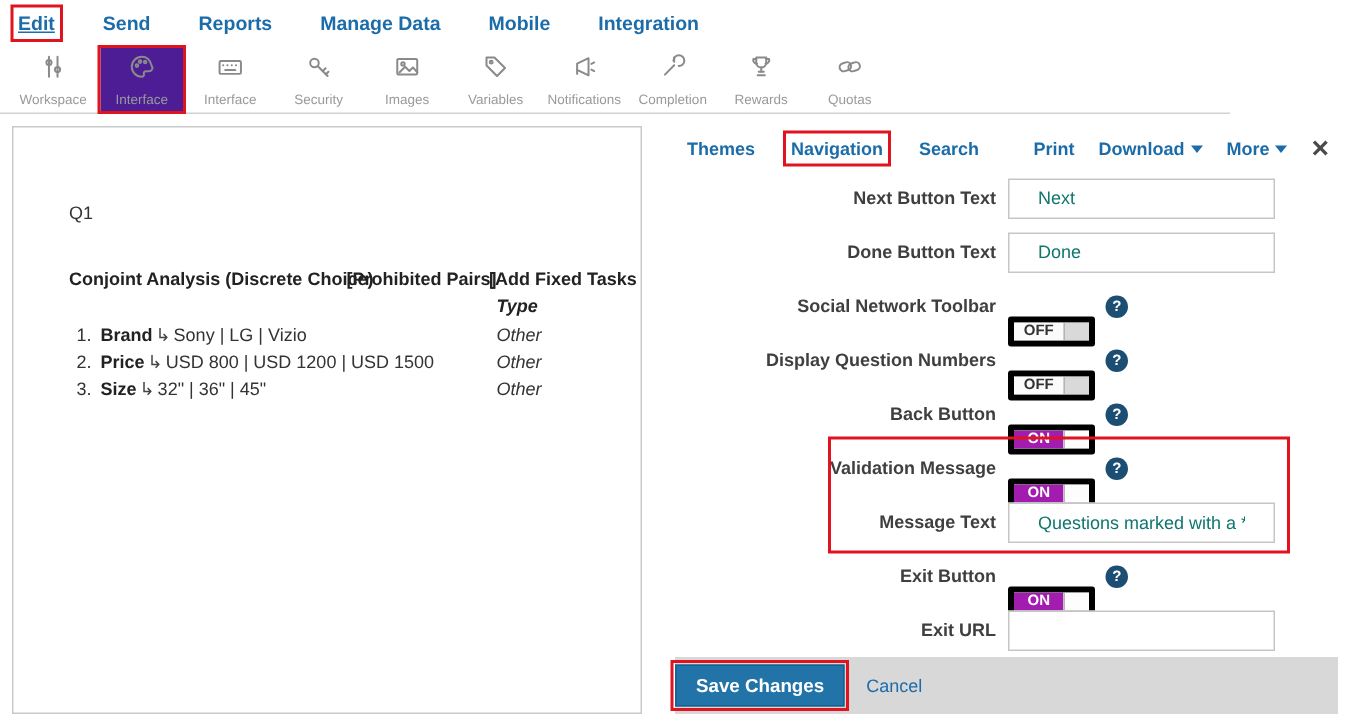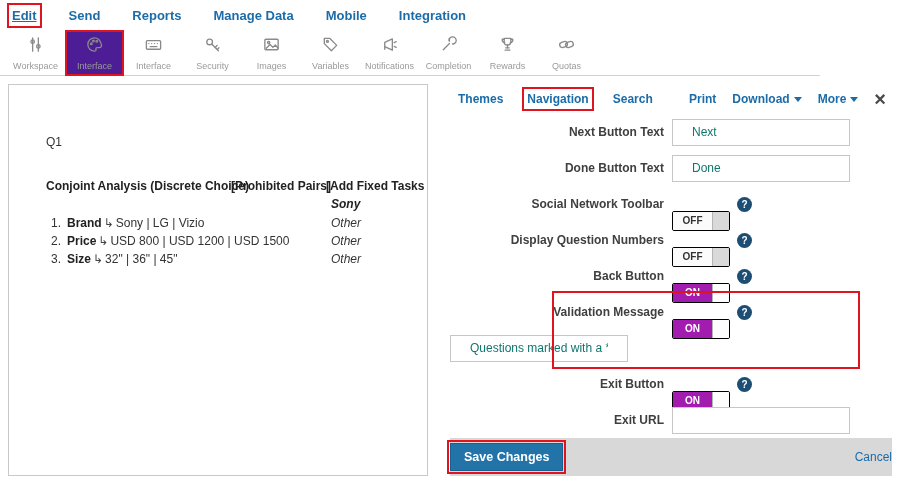--- a/index.html
+++ b/index.html
@@ -52,36 +52,36 @@
     border-right:4px solid transparent; border-top:5px solid #1b6ca8; margin-left:4px; }
   .close-x { font-size:20px; font-weight:bold; color:#4a4a4a; cursor:pointer; line-height:1; }
 
   .pform { position:relative; }
   .frow { display:flex; align-items:center; height:36px; }
   .flabel { width:222px; text-align:right; font-weight:bold; font-size:12px; color:#3f3f3f;
     padding-right:8px; white-space:nowrap; }
   .fctrl { display:flex; align-items:center; gap:7px; }
   .tinput { width:178px; height:27px; border:1px solid #c6c6c6; font-size:12px; padding:0 19px;
     color:#0f766e; font-family:"Liberation Sans", sans-serif; background:#fff; }
-  .toggle { width:58px; height:20px; border:1px solid #000000; border-radius:2px; display:flex;
+  .toggle { width:58px; height:20px; border:4px solid #000000; border-radius:2px; display:flex;
     overflow:hidden; cursor:pointer; font-size:10px; font-weight:bold;margin-top:33px; }
   .toggle-label { flex:1; display:flex; align-items:center; justify-content:center; }
   .toggle-knob { width:17px; }
   .toggle.on .toggle-label { background:#a21caf; color:#fff; }
   .toggle.on .toggle-knob { background:#fdfdfd; border-left:1px solid #b5b5b5; }
   .toggle.off .toggle-label { background:#fbfbfb; color:#333; }
   .toggle.off .toggle-knob { background:#d9d9d9; border-left:1px solid #b5b5b5; }
   .help { width:15px; height:15px; border-radius:50%; background:#1c4e74; color:#fff;
     font-size:10px; font-weight:bold; display:flex; align-items:center; justify-content:center; cursor:pointer; }
 
   .highlight-box { position:absolute; left:102px; top:207px; width:308px; height:78px;
     border:2px solid #e0141e; pointer-events:none; }
 
   .pfooter { position:absolute; left:0; right:0; bottom:0; height:38px; background:#d8d8d8;
-    display:flex; align-items:center; justify-content:space-between; gap:14px; }
+    display:flex; align-items:center; justify-content:flex-start; gap:14px; }
   .save-btn { background:#2273a8; color:#fff; font-weight:bold; font-size:12.5px;
     padding:6px 13px; border:1px solid #17618f; cursor:pointer; outline:2px solid #e0141e;
     outline-offset:1px; font-family:"Liberation Sans", sans-serif; }
   .cancel-link { font-size:12px; color:#1b6ca8; cursor:pointer; }
 </style>
 </head>
 <body>
 
 <div class="app">
 
@@ -205,21 +205,21 @@
     </div>
   </div>
 
   <div class="preview">
     <div class="q-id">Q1</div>
     <div class="q-title-row">
       <span class="q-title">Conjoint Analysis (Discrete Choice)</span>
       <span class="q-link-0">[Prohibited Pairs]</span>
       <span class="q-link-1">[Add Fixed Tasks</span>
     </div>
-    <div class="type-header">Sony</div>
+    <div class="type-header">Type</div>
 
     <div class="attr-row r0">
       <span class="attr-num">1.</span>
       <span class="attr-main"><span class="attr-name">Brand</span><span class="attr-arrow">↳</span><span class="attr-levels">Sony  |  LG  |  Vizio</span></span>
       <span class="attr-type">Other</span>
     </div>
     <div class="attr-row r1">
       <span class="attr-num">2.</span>
       <span class="attr-main"><span class="attr-name">Price</span><span class="attr-arrow">↳</span><span class="attr-levels">USD 800  |  USD 1200  |  USD 1500</span></span>
       <span class="attr-type">Other</span>
@@ -297,20 +297,21 @@
         <label class="flabel">Validation Message</label>
         <div class="fctrl">
           <div class="toggle on">
               <span class="toggle-label">ON</span>
               <span class="toggle-knob"></span>
             </div>
           <span class="help">?</span>
         </div>
       </div>
       <div class="frow">
+        <label class="flabel">Message Text</label>
         <div class="fctrl">
             <input class="tinput" value="Questions marked with a * are re" style="">
           </div>
       </div>
       <div class="frow">
         <label class="flabel">Exit Button</label>
         <div class="fctrl">
           <div class="toggle on">
               <span class="toggle-label">ON</span>
               <span class="toggle-knob"></span>

